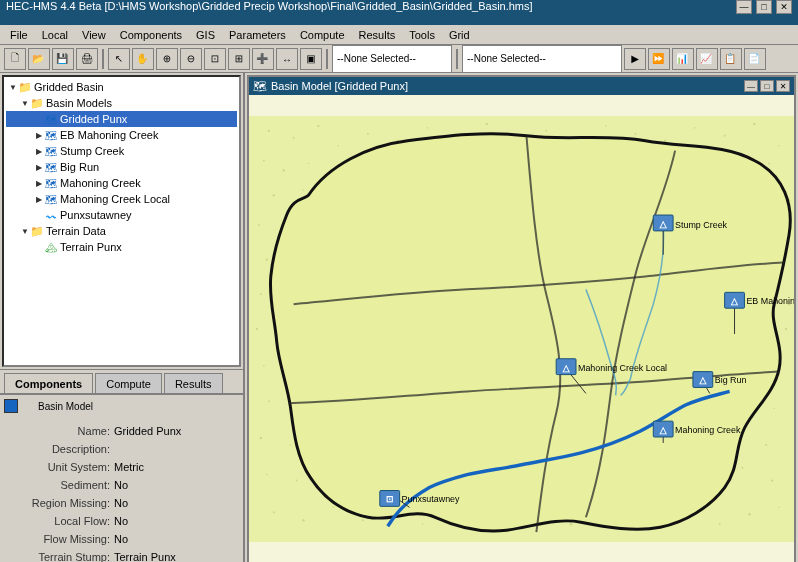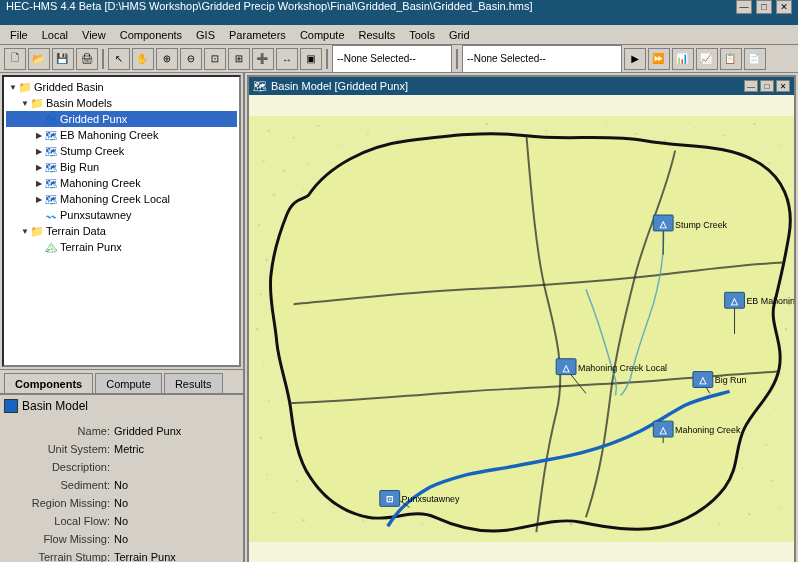--- a/index.html
+++ b/index.html
@@ -195,23 +195,23 @@
     
     #properties-panel {
       background: #d4d0c8;
       border-top: 2px solid #808080;
       padding: 4px;
       font-size: 11px;
     }
     #properties-header {
       display: flex;
       align-items: center;
-      gap: 4px;
+      gap: 20px;
       margin-bottom: 6px;
-      font-size: 12px;
+      font-size: 10px;
     }
     .props-icon {
       width: 16px;
       height: 16px;
       background: #1565c0;
       display: inline-block;
     }
 
     .prop-row {
       display: flex;
@@ -424,26 +424,26 @@
       <div id="properties-header">
         <div class="props-icon" style="width:14px;height:14px;background:#1565c0;border:1px solid #333;"></div>
         <span>Basin Model</span>
       </div>
 
       <div class="prop-row">
         <span class="prop-label">Name:</span>
         <span class="prop-value">Gridded Punx</span>
       </div>
       <div class="prop-row">
+        <span class="prop-label">Description:</span>
+        <span class="prop-value"></span>
+      </div>
+      <div class="prop-row">
         <span class="prop-label">Unit System:</span>
         <span class="prop-value">Metric</span>
-      </div>
-      <div class="prop-row">
-        <span class="prop-label">Description:</span>
-        <span class="prop-value"></span>
       </div>
       <div class="prop-row">
         <span class="prop-label">Sediment:</span>
         <span class="prop-value">No</span>
       </div>
       <div class="prop-row">
         <span class="prop-label">Region Missing:</span>
         <span class="prop-value">No</span>
       </div>
       <div class="prop-row">

